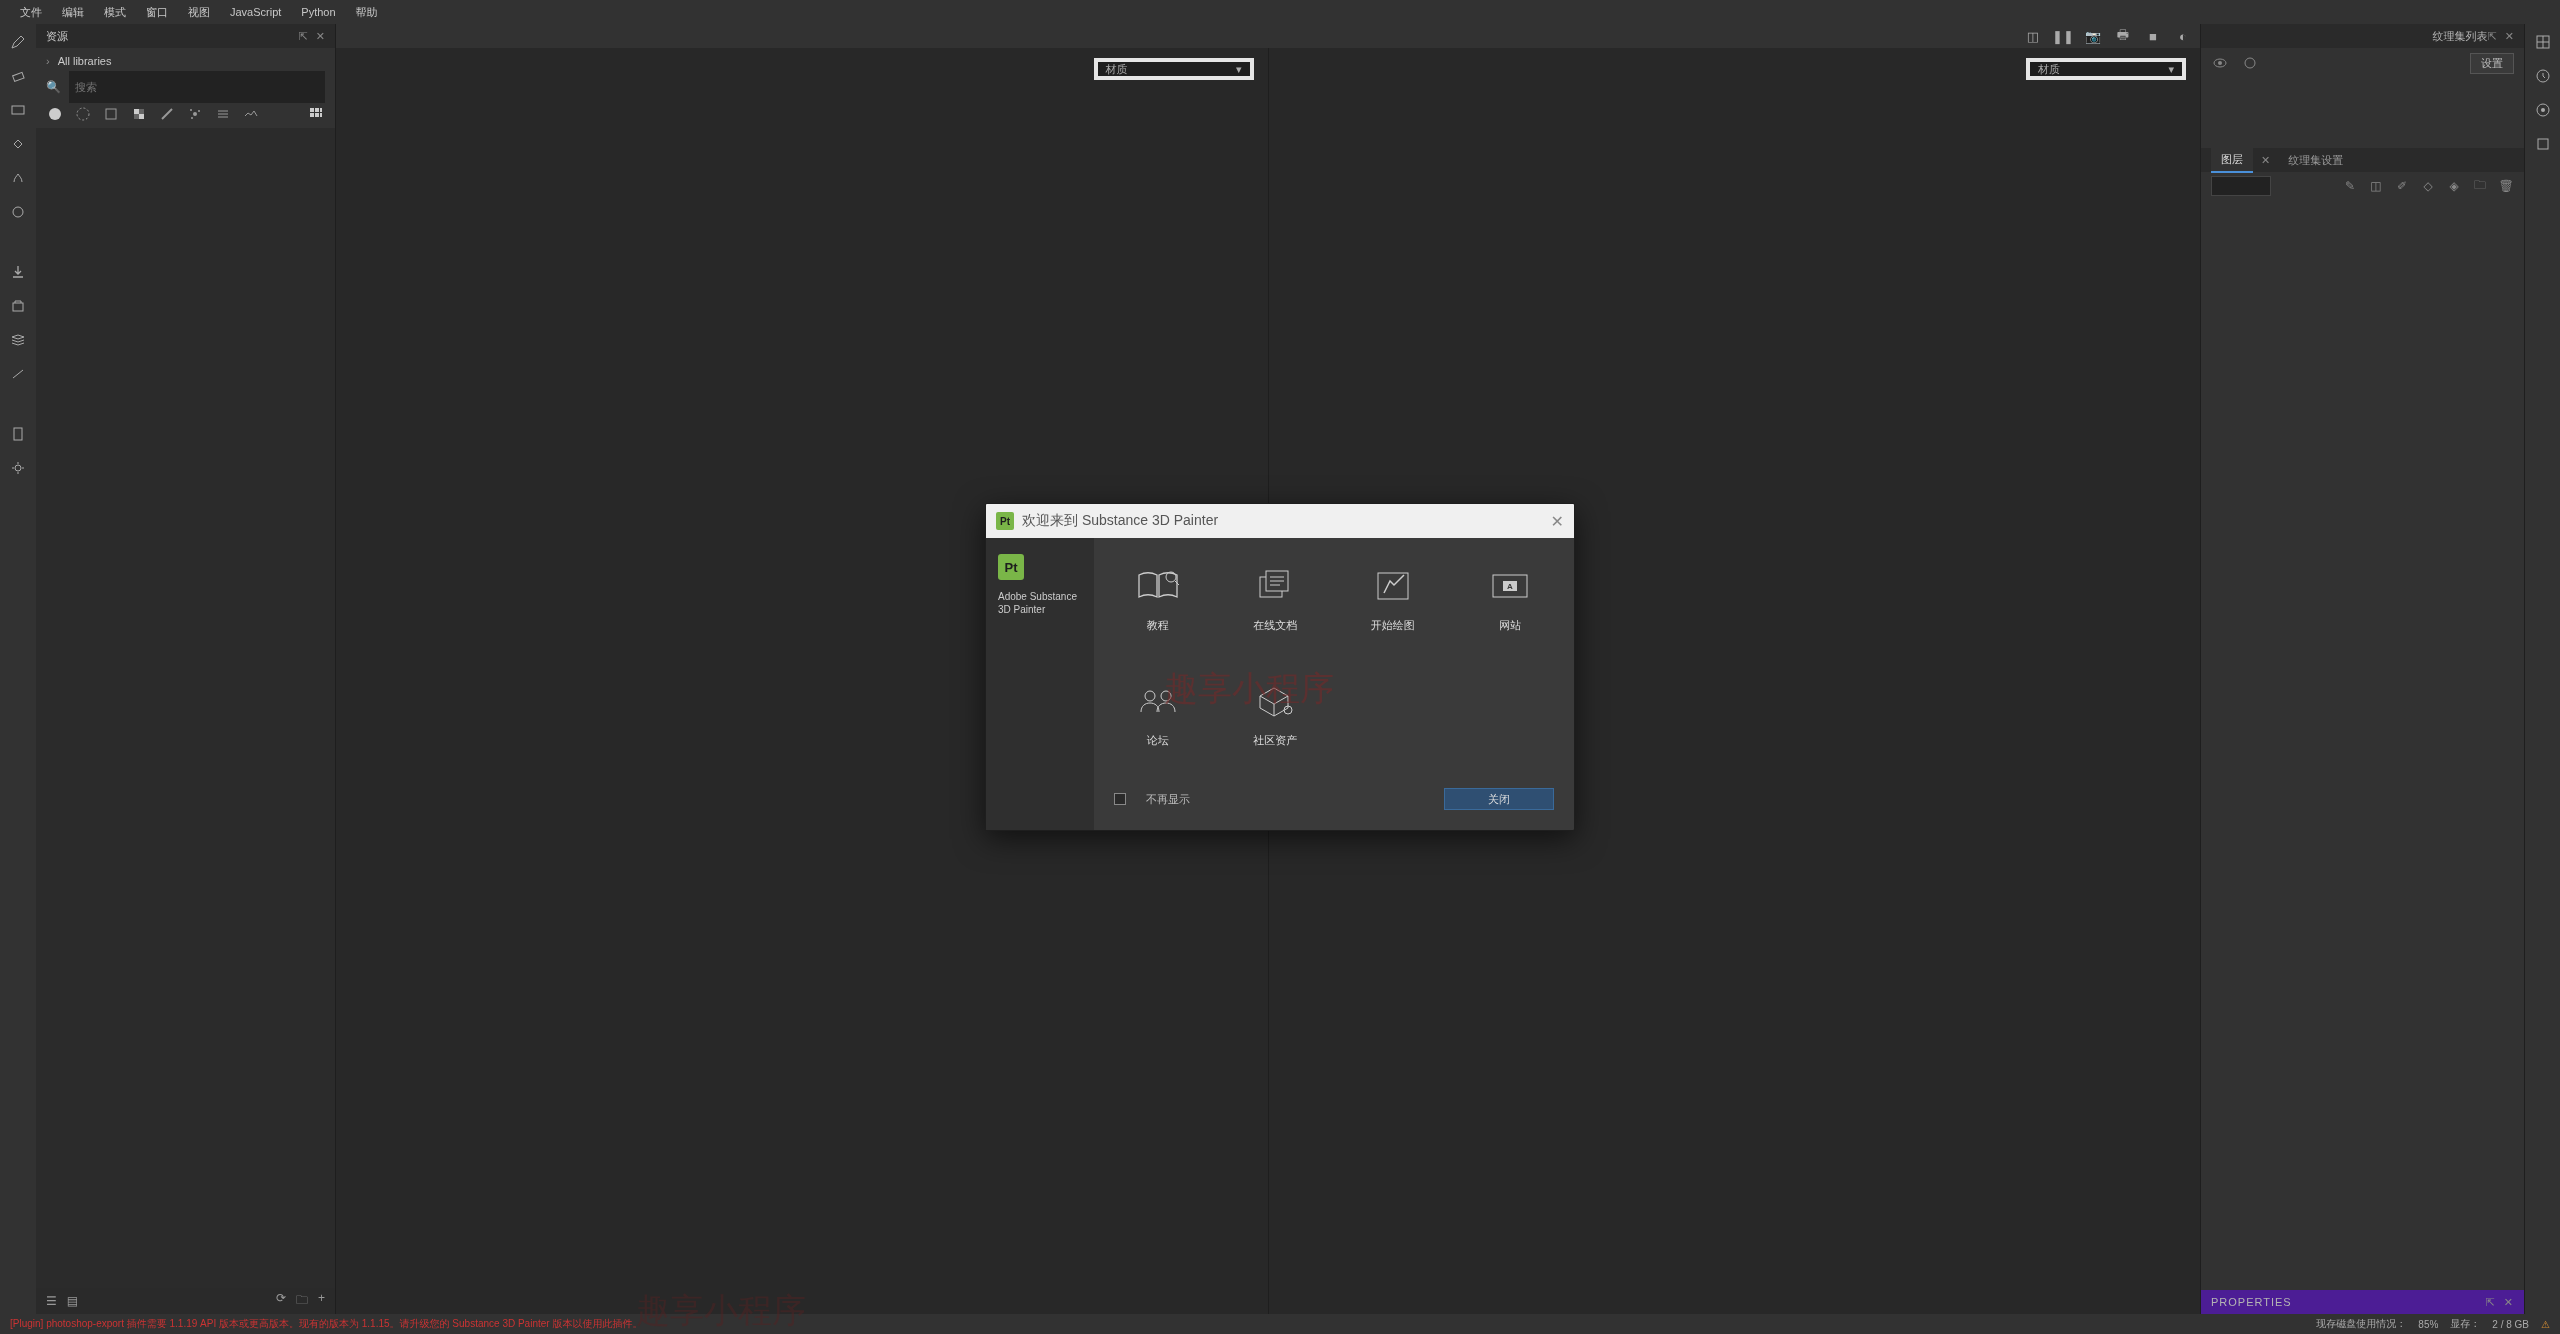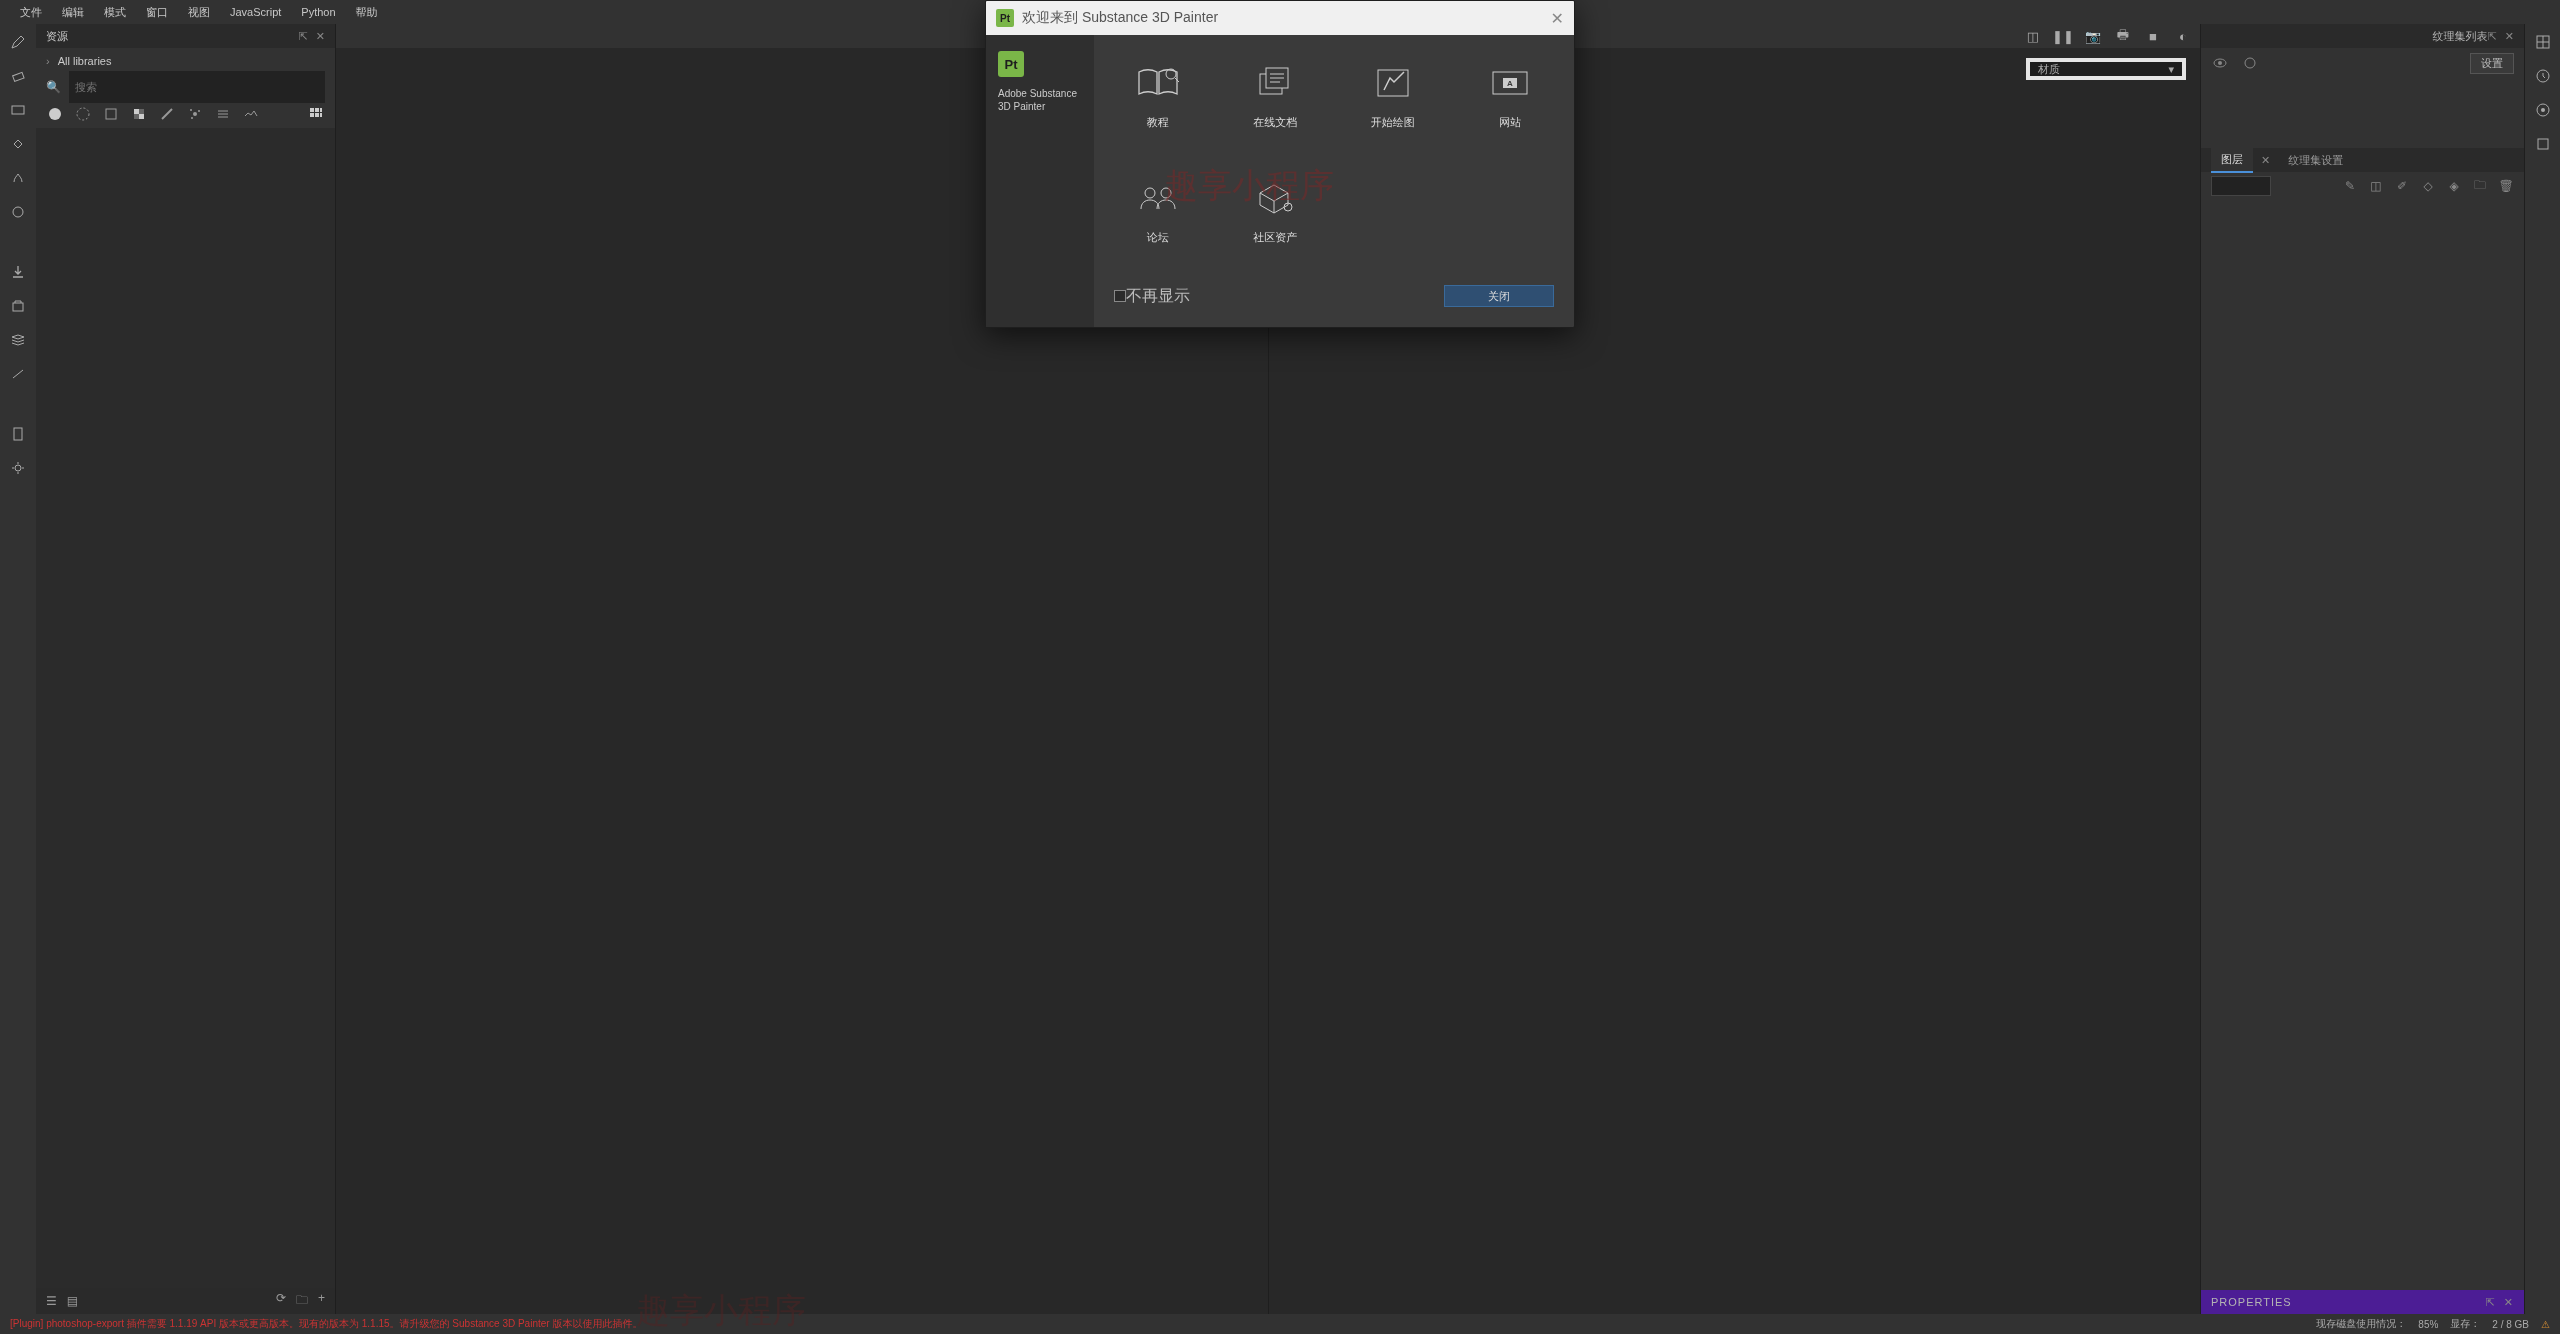--- a/index.html
+++ b/index.html
@@ -53,37 +53,37 @@
 .pr-sec2{height:24px;display:flex;align-items:center;justify-content:space-between;padding:0 10px;font-size:11px;background:#4c1d95;font-family:monospace;letter-spacing:1px}
 .pr-sec2 .r{display:flex;gap:8px}
 .pr-sec2 .r span{color:#888;cursor:pointer}
 .pr-body3{flex:0 0 448px;padding:8px 10px;font-size:11px;color:#777}
 .toolbar-right{width:36px;background:#323232;display:flex;flex-direction:column;align-items:center;padding-top:8px;gap:14px;border-left:1px solid #1e1e1e}
 .toolbar-right .ticon{width:20px;height:20px;display:flex;align-items:center;justify-content:center;color:#aaa;cursor:pointer}
 .statusbar{height:20px;background:#323232;display:flex;align-items:center;padding:0 10px;font-size:10px;color:#cc3333;justify-content:space-between}
 .statusbar .sr{color:#aaa;display:flex;gap:12px;align-items:center}
 .watermark{position:absolute;color:#552222;font-size:34px;font-weight:500;pointer-events:none;opacity:0.45}
 .wm1{left:300px;top:1240px}
-.modal-backdrop{position:absolute;left:0;top:0;right:0;bottom:0;display:flex;align-items:flex-start;justify-content:center}
+.modal-backdrop{position:absolute;left:0;top:0;right:0;bottom:0;display:flex;align-items:center;justify-content:center}
 .modal{width:590px;background:#3a3a3a;border:1px solid #1e1e1e;box-shadow:0 8px 30px rgba(0,0,0,0.6);border-radius:2px;overflow:hidden}
 .modal-title{height:34px;background:#f0f0f0;color:#555;display:flex;align-items:center;padding:0 10px;font-size:14px;gap:8px}
 .modal-title .pticon{width:18px;height:18px;background:#7ab648;color:#1e1e1e;font-size:10px;font-weight:bold;display:flex;align-items:center;justify-content:center;border-radius:2px}
 .modal-title .mclose{margin-left:auto;color:#888;cursor:pointer;font-size:16px}
 .modal-body{display:flex}
 .modal-side{width:108px;background:#2f2f2f;padding:16px 12px}
 .modal-side .pticon2{width:26px;height:26px;background:#7ab648;color:#1e1e1e;font-size:13px;font-weight:bold;display:flex;align-items:center;justify-content:center;border-radius:3px;margin-bottom:10px}
 .modal-side .ptxt{font-size:10px;color:#ccc;line-height:1.3}
 .modal-main{flex:1;padding:30px 20px 20px;position:relative}
 .grid{display:grid;grid-template-columns:repeat(4,1fr);gap:50px 30px;margin-bottom:30px}
 .card{display:flex;flex-direction:column;align-items:center;gap:14px;cursor:pointer}
 .card .cicon{width:56px;height:36px;display:flex;align-items:center;justify-content:center;color:#ccc}
 .card .clabel{font-size:11px;color:#ddd}
 .modal-wm{position:absolute;left:70px;top:128px;color:#772828;font-size:34px;font-weight:500;pointer-events:none;opacity:0.55}
 .modal-footer{display:flex;align-items:center;justify-content:space-between;padding-top:10px}
-.modal-footer .chk{display:flex;align-items:center;gap:0;font-size:16px;color:#bbb}
+.modal-footer .chk{display:flex;align-items:center;gap:20px;font-size:11px;color:#bbb}
 .modal-footer .chk .box{width:12px;height:12px;border:1px solid #888;background:#2a2a2a}
 .modal-footer .close-btn{width:110px;height:22px;background:#2f4f72;border:1px solid #3a6a9a;color:#ddd;font-size:11px;display:flex;align-items:center;justify-content:center;cursor:pointer}
 svg{display:block}
 </style>
 </head>
 <body>
 
 <div class="menubar">
   <span>文件</span>
   <span>编辑</span>

